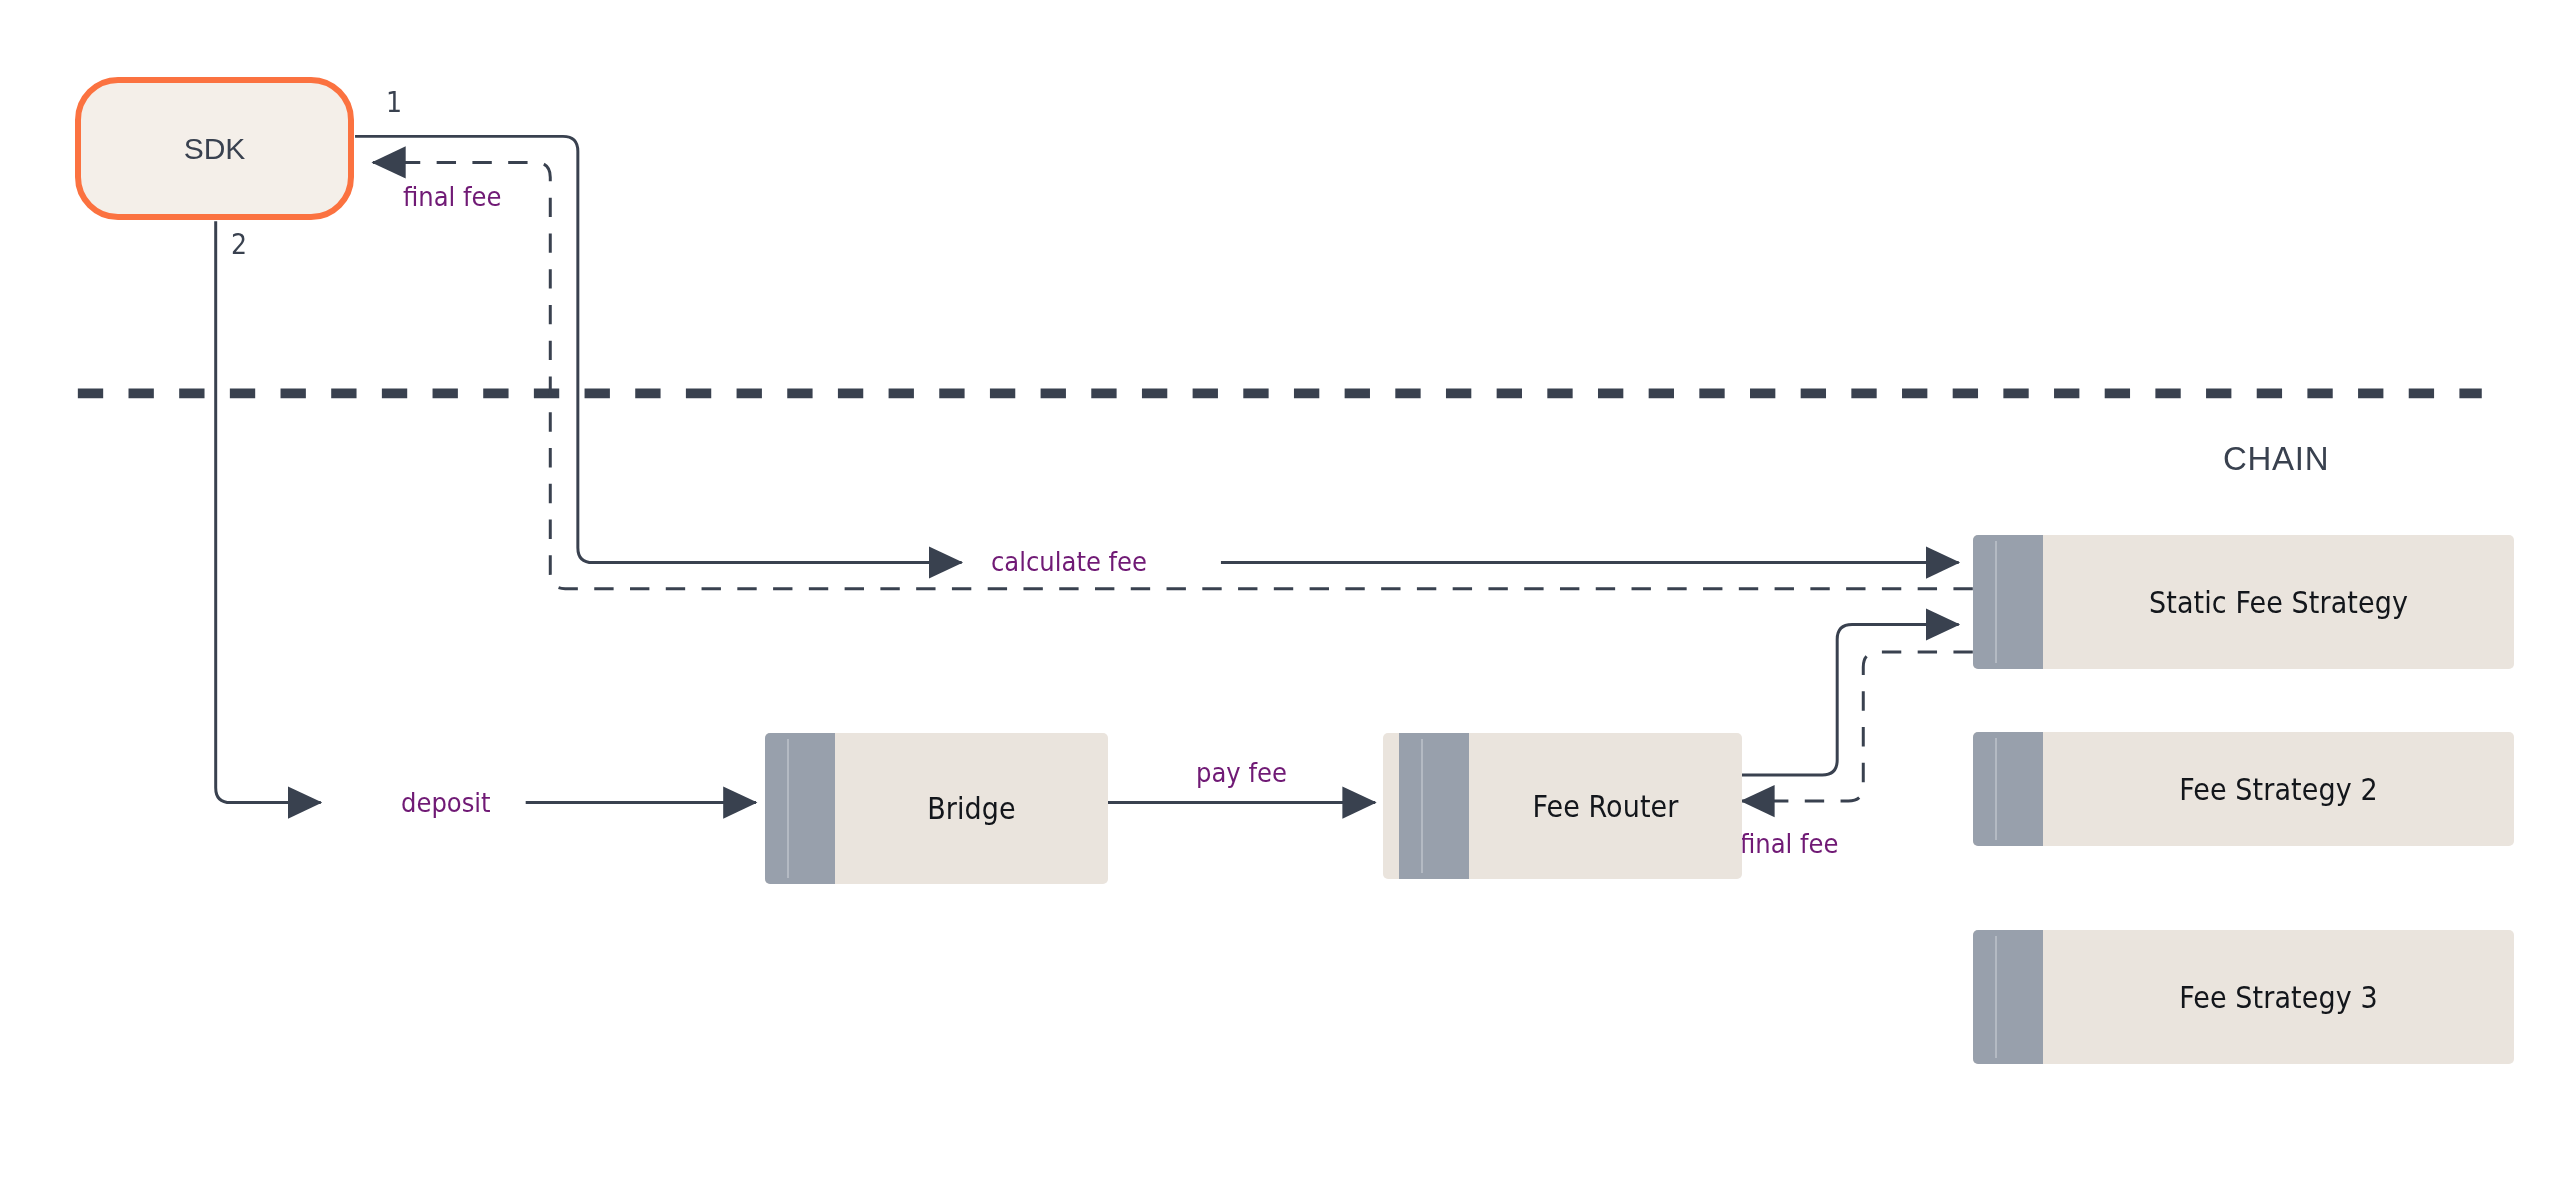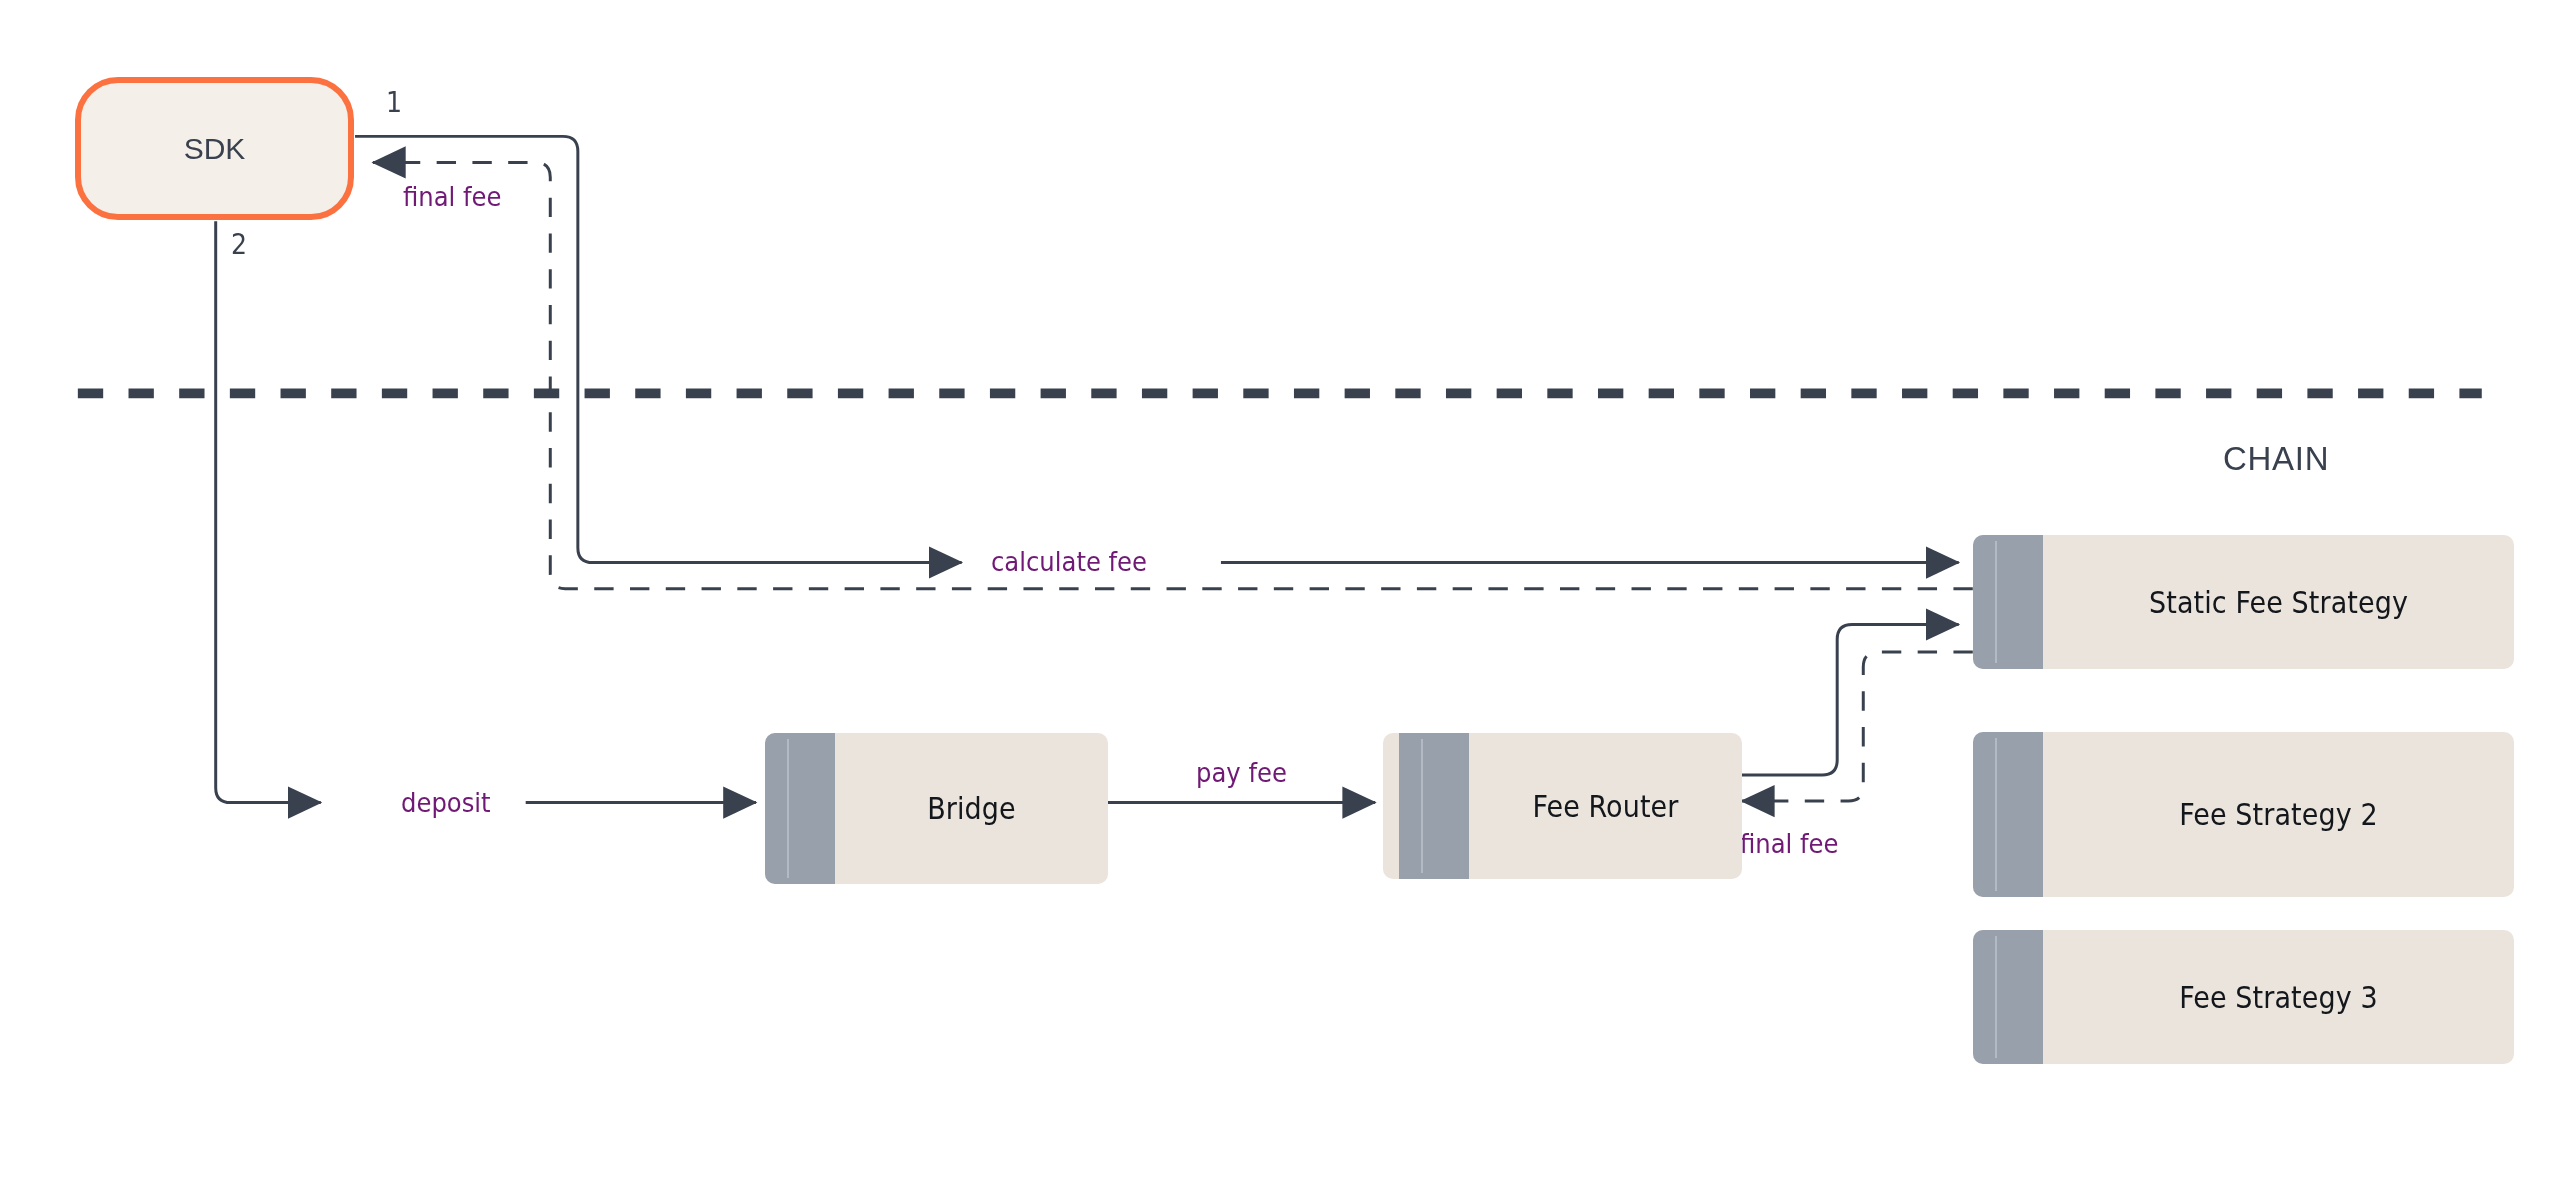--- a/index.html
+++ b/index.html
@@ -23,21 +23,21 @@
     left: 0;
     top: 0;
     width: 2576px;
     height: 1196px;
     pointer-events: none;
   }
 
   
   .contract-node {
     position: absolute;
-    border-radius: 10px;
+    border-radius: 5px;
     background: #EAE4DD;
     overflow: hidden;
     display: flex;
     align-items: stretch;
   }
   .contract-node .band {
     width: 70px;
     background: #98A0AC;
     flex: 0 0 70px;
     position: relative;
@@ -180,21 +180,21 @@
     </div>
   </div>
 
   <div class="contract-node" style="left:1973px; top:535px; width:541px; height:134px;">
     <div class="band"></div>
     <div class="body">
       <span class="label">Static Fee Strategy</span>
     </div>
   </div>
 
-  <div class="contract-node" style="left:1973px; top:732px; width:541px; height:165px;">
+  <div class="contract-node" style="left:1973px; top:732px; width:541px; height:114px;">
     <div class="band"></div>
     <div class="body">
       <span class="label">Fee Strategy 2</span>
     </div>
   </div>
 
   <div class="contract-node" style="left:1973px; top:930px; width:541px; height:134px;">
     <div class="band"></div>
     <div class="body">
       <span class="label">Fee Strategy 3</span>

